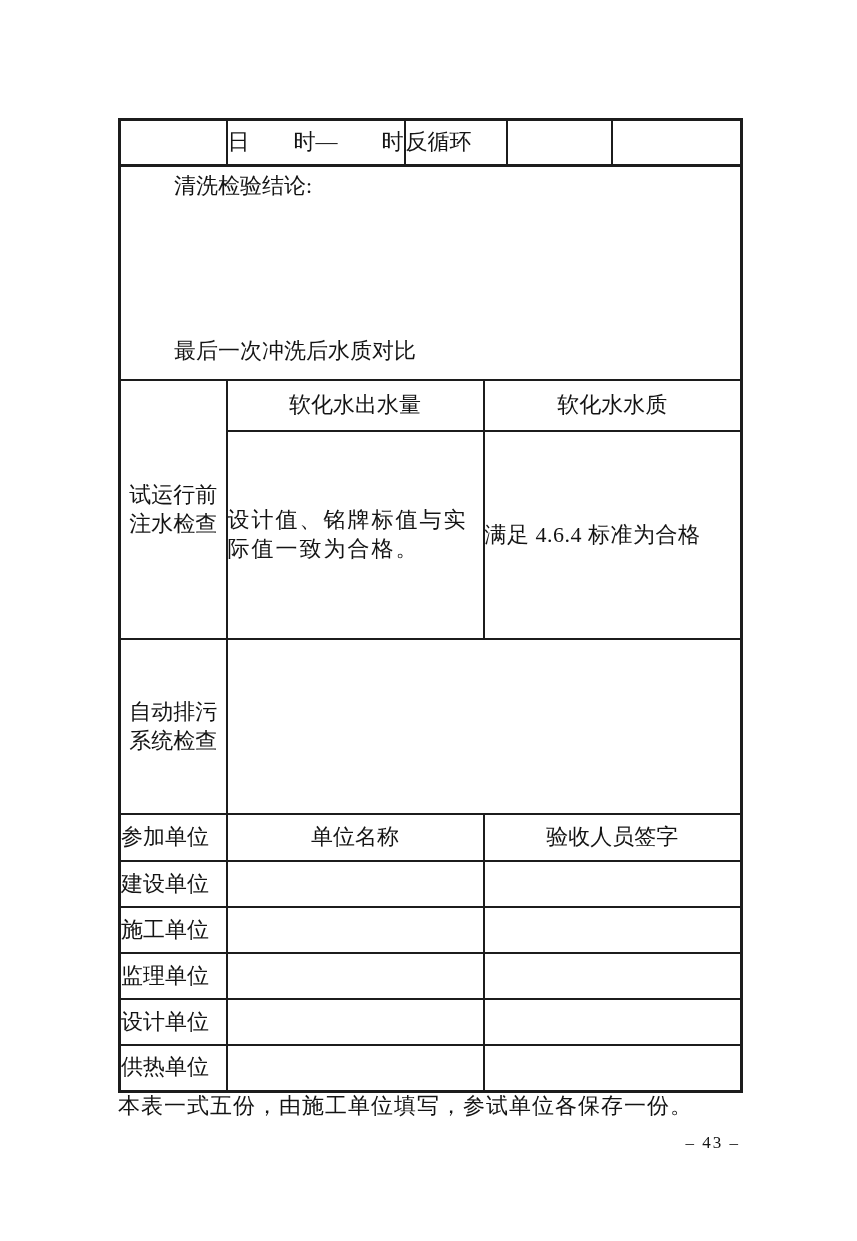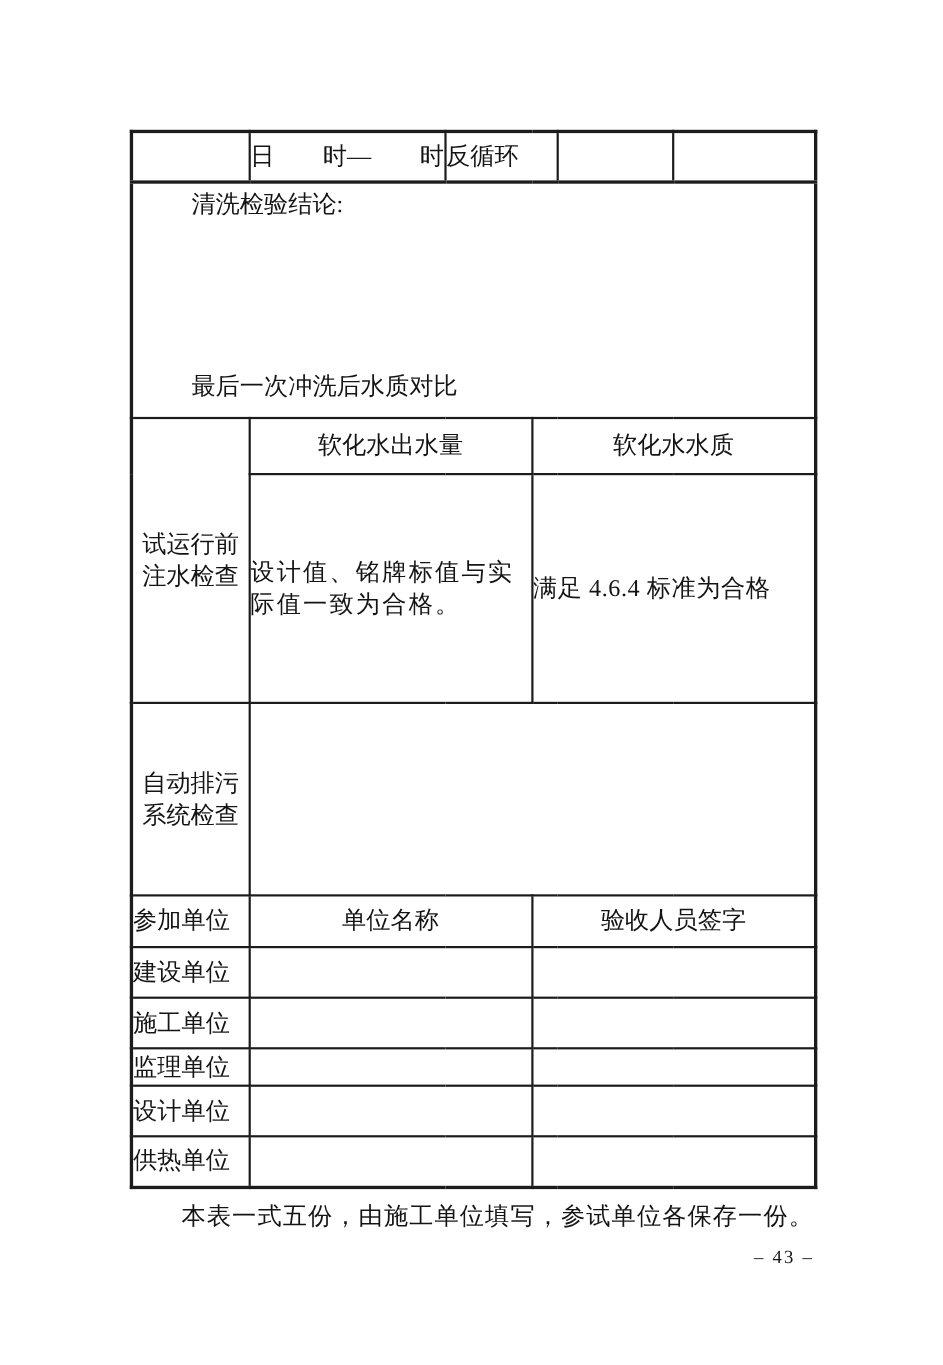--- a/index.html
+++ b/index.html
@@ -65,21 +65,21 @@
   
   td.unit-label {
     text-align: left;
     padding-left: 5px;
   }
   .footer-note {
     position: absolute;
     left: 118px;
     top: 1091px;
     width: 622px;
-    text-align: right;
+    text-align: left;
     font-size: 22px;
     letter-spacing: 1px;
     color: #141414;
   }
   .page-number {
     position: absolute;
     top: 1133px;
     right: 117px;
     font-size: 17px;
     letter-spacing: 2px;
@@ -144,21 +144,21 @@
     <tr style="height:46px">
       <td class="unit-label">建设单位</td>
       <td colspan="2"></td>
       <td colspan="3"></td>
     </tr>
     <tr style="height:46px">
       <td class="unit-label">施工单位</td>
       <td colspan="2"></td>
       <td colspan="3"></td>
     </tr>
-    <tr style="height:34px">
+    <tr style="height:46px">
       <td class="unit-label">监理单位</td>
       <td colspan="2"></td>
       <td colspan="3"></td>
     </tr>
     <tr style="height:46px">
       <td class="unit-label">设计单位</td>
       <td colspan="2"></td>
       <td colspan="3"></td>
     </tr>
     <tr style="height:46px">

